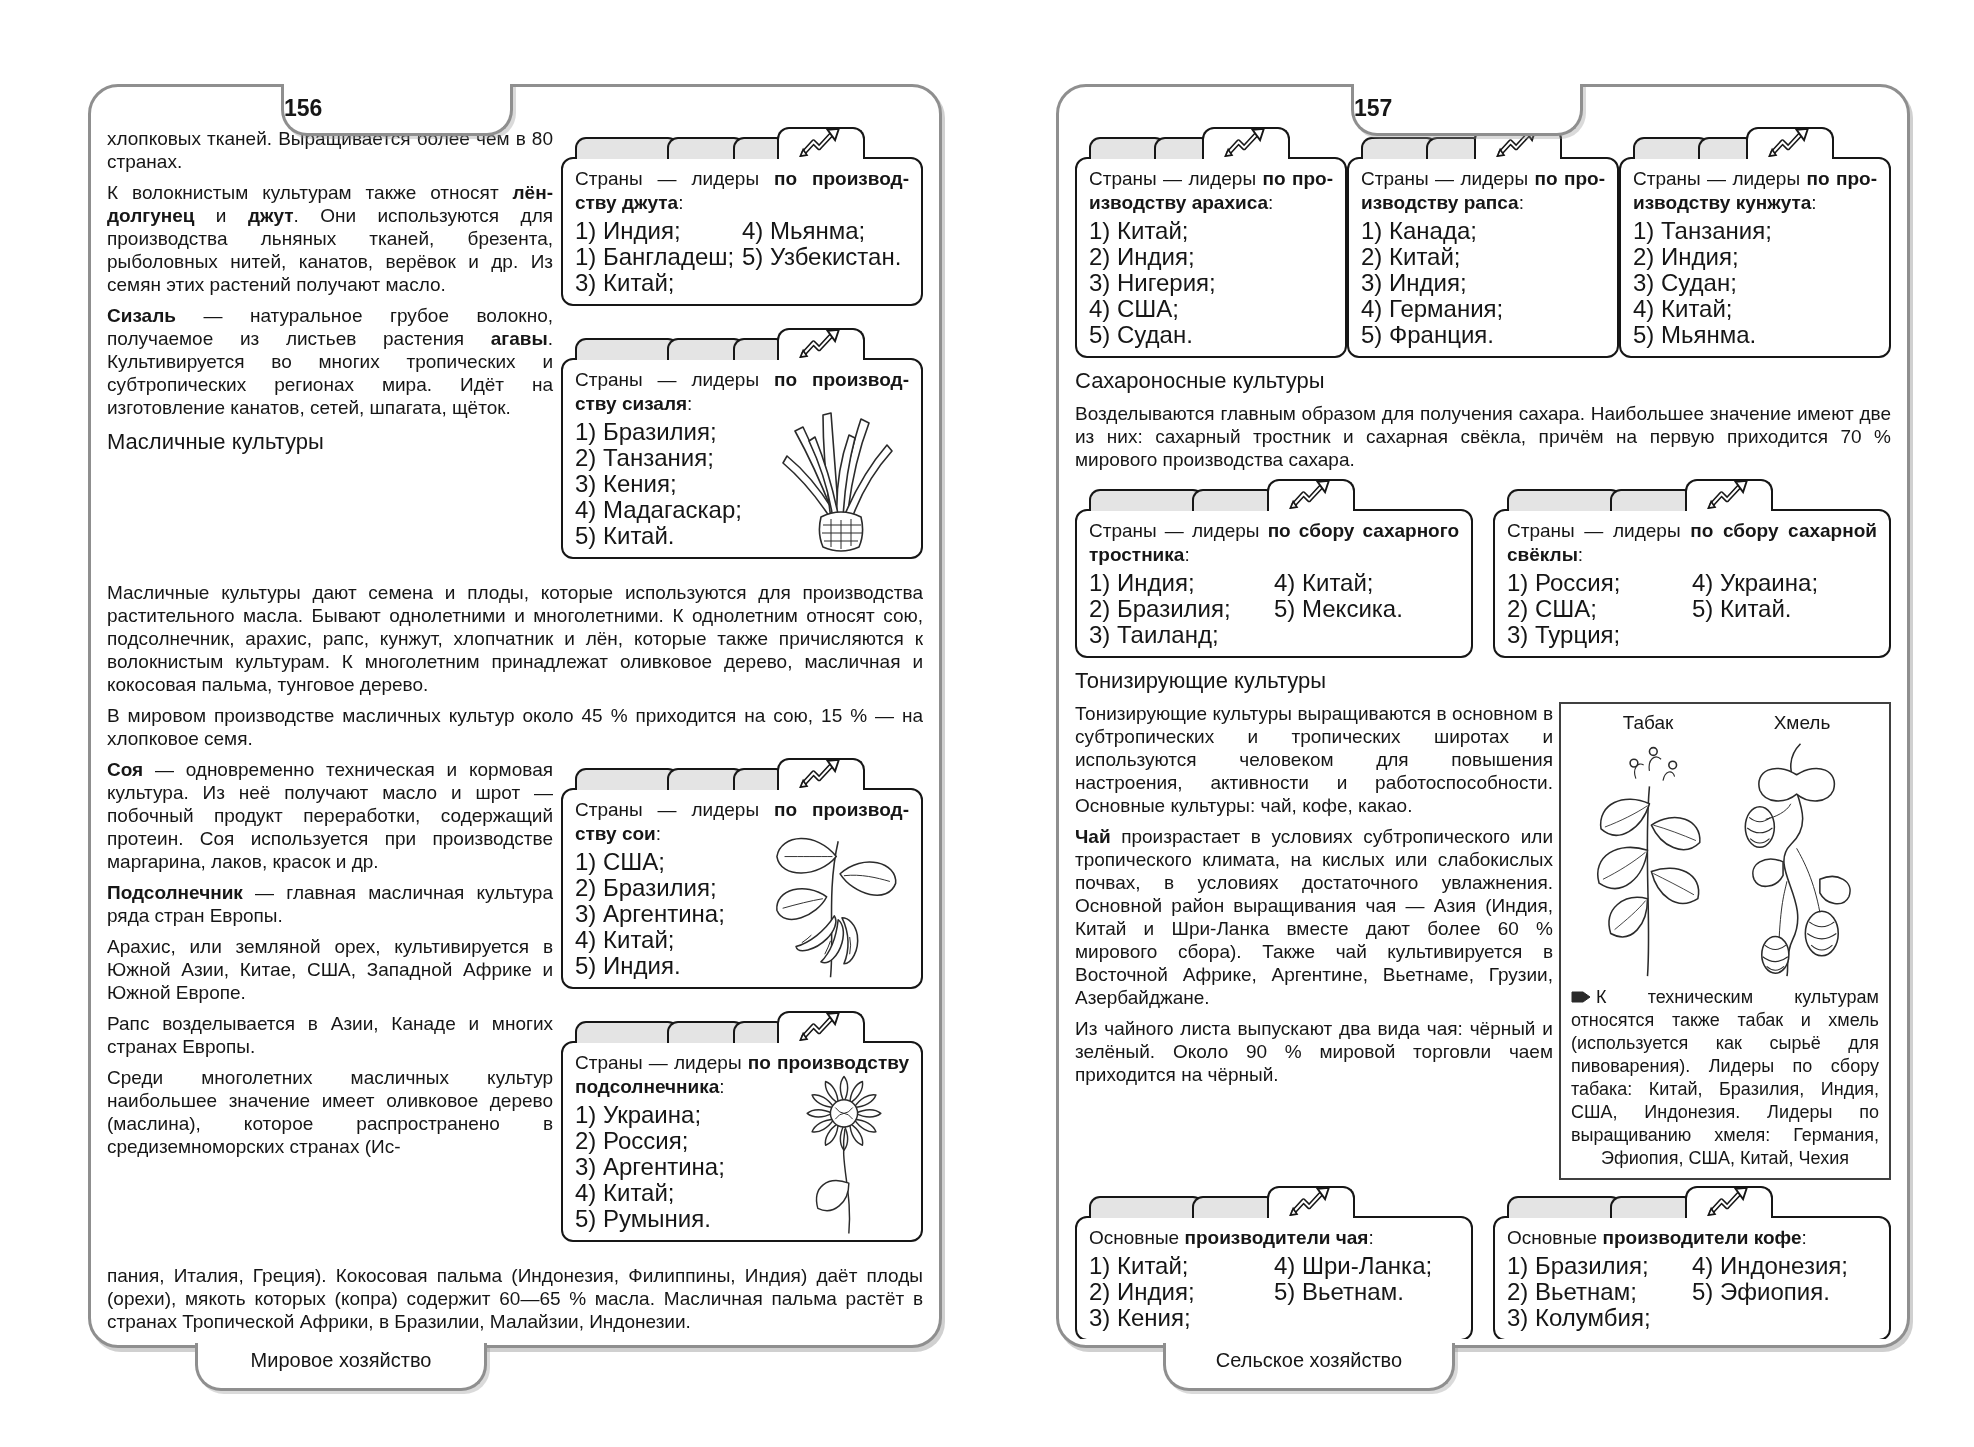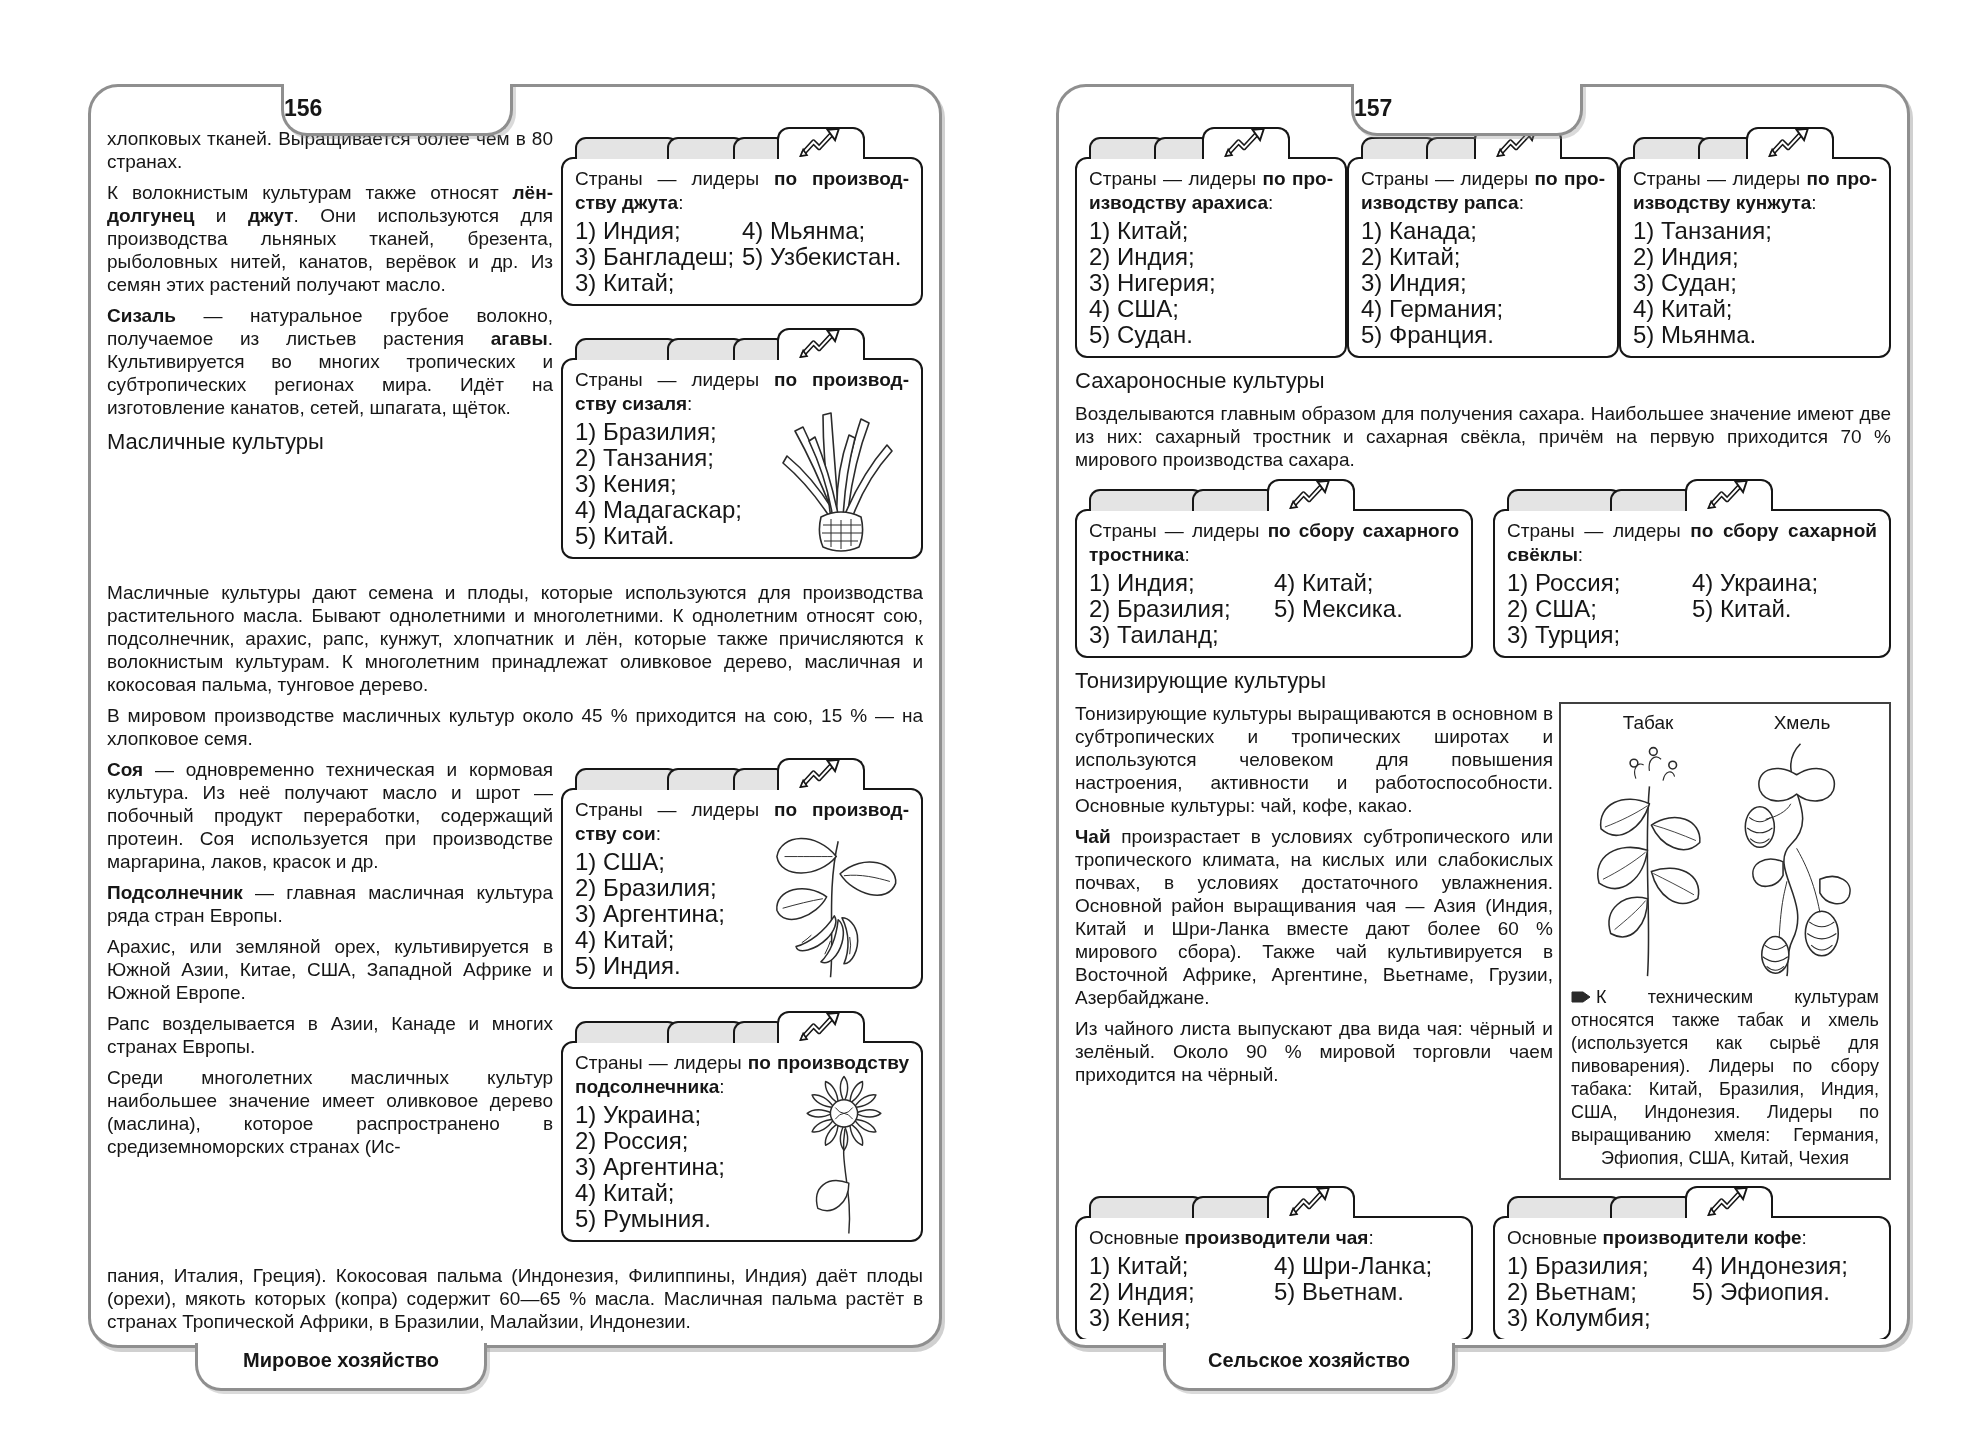--- a/index.html
+++ b/index.html
@@ -13,21 +13,21 @@
         border:3px solid #8f8f8f;border-top:none;border-radius:0 0 26px 26px;
         display:flex;align-items:center;
         font-weight:bold;font-size:23px;z-index:3;box-sizing:border-box;
         box-shadow:3px 3px 0 rgba(150,150,150,.35);}
   .card-left .pagenum-tab{left:190px;}
   .card-right .pagenum-tab{left:292px;}
   .footer-tab{position:absolute;bottom:-46px;left:104px;width:292px;height:48px;background:#fff;
         border:3px solid #8f8f8f;border-top:none;border-radius:0 0 26px 26px;
         display:flex;justify-content:center;align-items:flex-start;padding-top:6px;
         font-size:20px;z-index:3;box-sizing:border-box;
-        box-shadow:3px 3px 0 rgba(150,150,150,.35);font-weight:bold;}
+        box-shadow:3px 3px 0 rgba(150,150,150,.35);}
   .content{position:absolute;left:16px;right:16px;top:40px;bottom:6px;overflow:hidden;}
   p{margin:0 0 8px 0;font-size:19px;line-height:23px;text-align:justify;}
   p.nogap{margin-bottom:0;}
   h2{font-size:22px;font-weight:normal;margin:10px 0 8px 0;}
   .b{font-weight:bold;}
   .cols{display:flex;justify-content:space-between;}
   .colL{width:446px;}
   .colR{width:362px;}
   .colL2{width:478px;}
   .colR2{width:332px;}
@@ -95,21 +95,21 @@
                   <polygon points="30,3 42,2 38,14" fill="#fff" stroke="#161616" stroke-width="2"></polygon>
                   <polygon points="1,31 8,30 4,24" fill="#fff" stroke="#161616" stroke-width="1.8"></polygon>
                 </svg>
               </div>
             </div>
             <div class="ibody">
               <div class="bhead"><span>Страны — лидеры </span><span class="b">по производ-ству джута</span><span>:</span></div>
               <div class="bitems i2">
                 <div>
                   <div>1) Индия;</div>
-                  <div>3) Бангладеш;</div>
+                  <div>1) Бангладеш;</div>
                   <div>3) Китай;</div>
                 </div>
                 <div>
                   <div>4) Мьянма;</div>
                   <div>5) Узбекистан.</div>
                 </div>
               </div>
             </div>
           </div>
 

